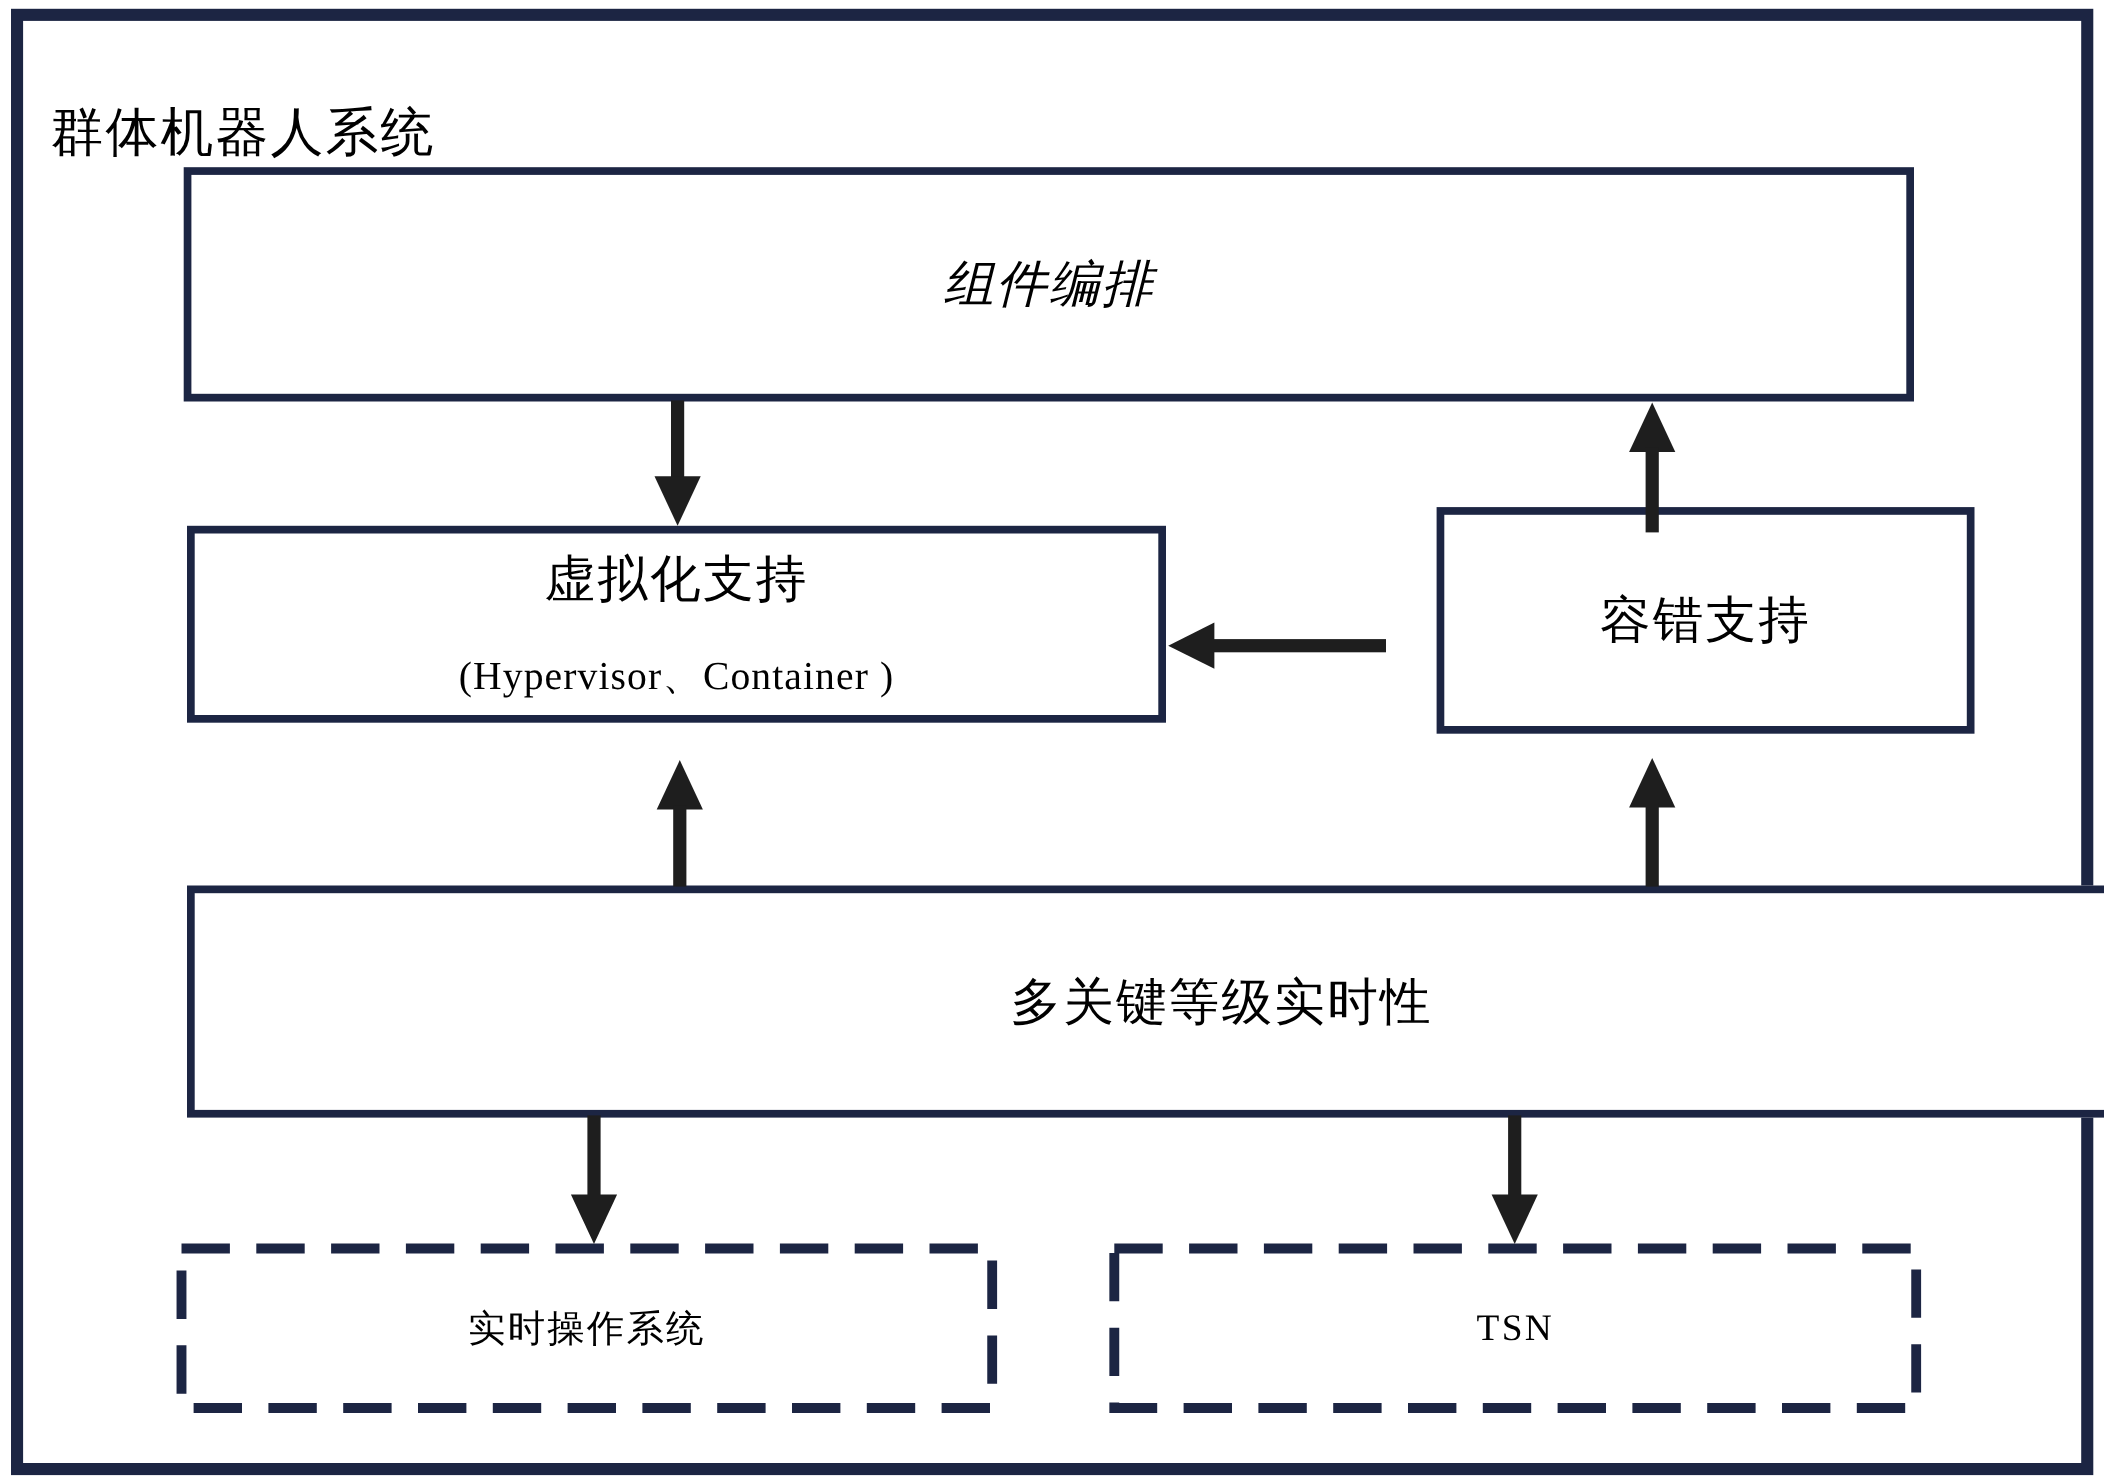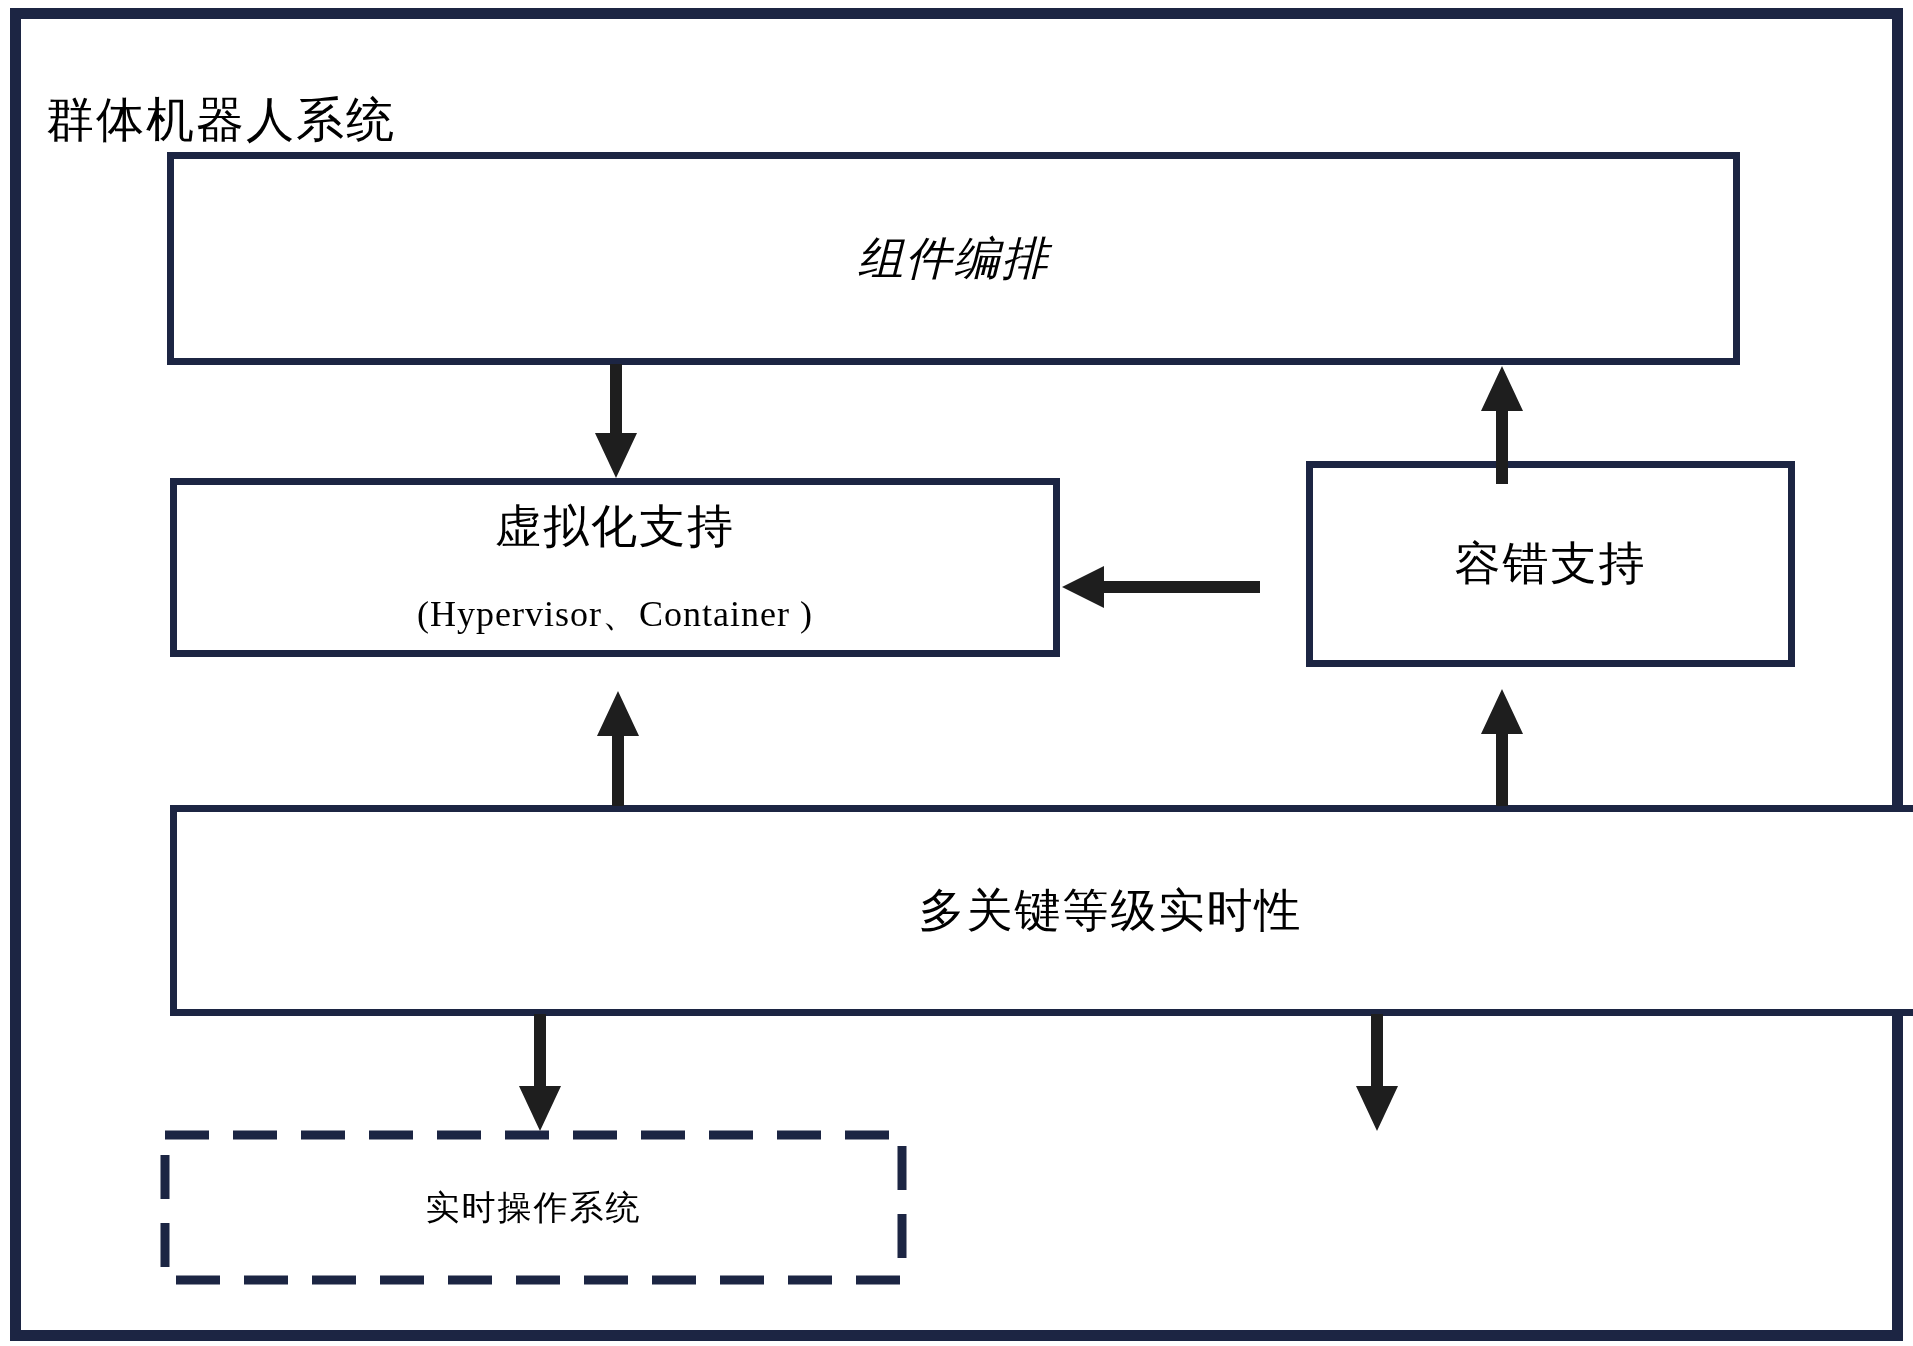--- a/index.html
+++ b/index.html
@@ -79,20 +79,26 @@
     <div>多关键等级实时性</div>
   </div>
 
   <div class="abs dashed-box" style="left:160px;top:1130px;width:747px;height:155px;">
     <svg width="747" height="155" viewBox="0 0 747 155">
       <rect class="dash-rect" x="5" y="5" width="737" height="145"></rect>
     </svg>
     <div class="lbl">实时操作系统</div>
   </div>
 
+  <div class="abs dashed-box" style="left:1008px;top:1130px;width:739px;height:155px;">
+    <svg width="739" height="155" viewBox="0 0 739 155">
+      <rect class="dash-rect" x="5" y="5" width="729" height="145"></rect>
+    </svg>
+    <div class="lbl">TSN</div>
+  </div>
 
   <div class="abs shaft-v" style="left:610px;top:364px;height:72px;"></div>
   <div class="abs head head-down" style="left:595px;top:433px;"></div>
 
   <div class="abs head head-up" style="left:1481px;top:366px;"></div>
   <div class="abs shaft-v" style="left:1496px;top:407px;height:77px;"></div>
 
   <div class="abs head head-left" style="left:1062px;top:566px;"></div>
   <div class="abs shaft-h" style="left:1100px;top:581px;width:160px;"></div>
 

